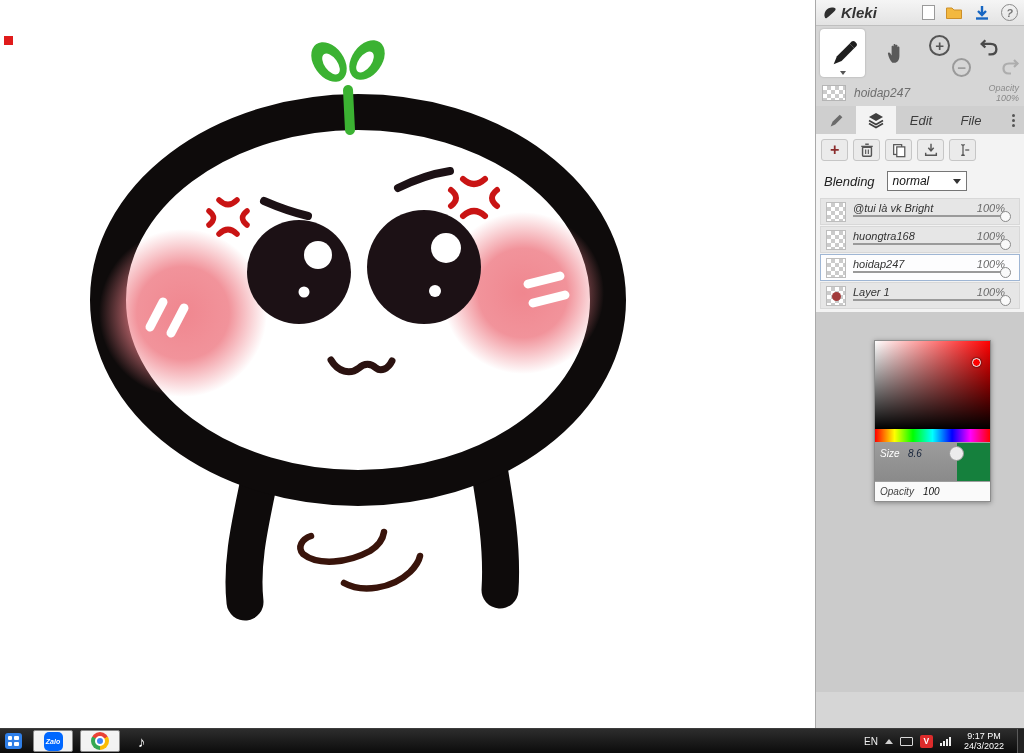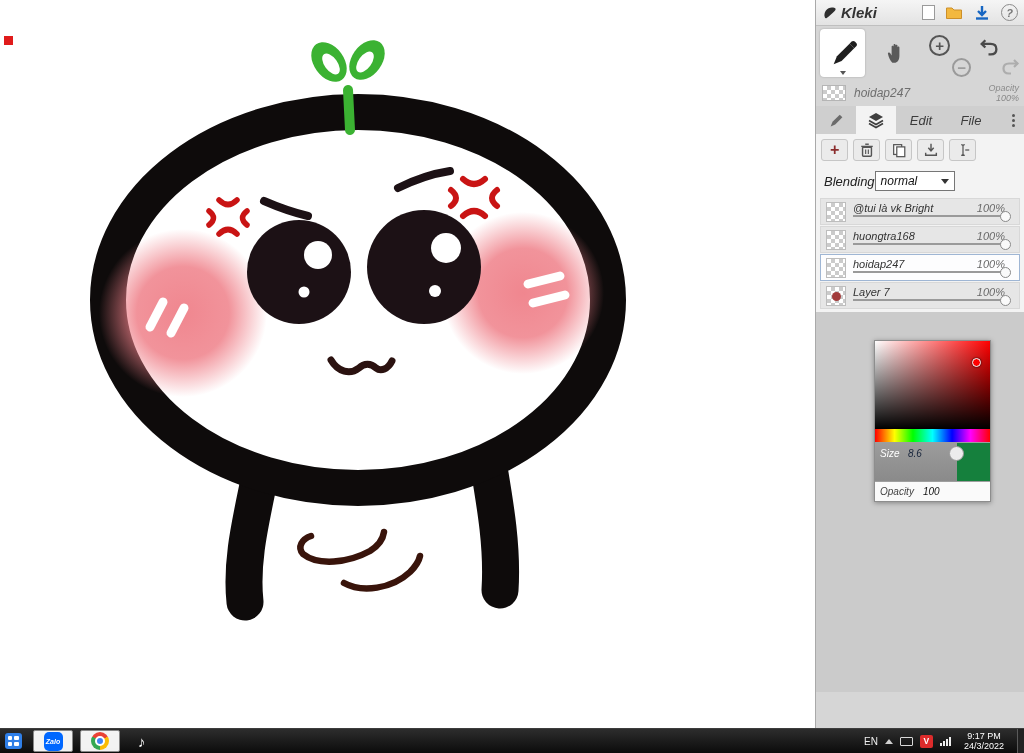--- a/index.html
+++ b/index.html
@@ -57,21 +57,21 @@
   .tab-menu { margin-left:auto; width:22px; display:flex; flex-direction:column; align-items:center;
               justify-content:center; gap:2px; }
   .tab-menu i { width:3px; height:3px; border-radius:50%; background:#555; }
 
   .layers-section { position:absolute; left:0; top:134px; right:0; height:178px; background:#f3f3f3; }
   .layer-controls { position:absolute; left:5px; top:5px; display:flex; gap:5px; }
   .lc-btn { width:27px; height:22px; background:#ebebeb; border:1px solid #c6c6c6; border-radius:3px;
             display:flex; align-items:center; justify-content:center; }
   .plus-glyph { font-size:16px; font-weight:bold; color:#8b2d2d; line-height:1; }
   .blending-row { position:absolute; left:8px; top:36px; right:6px; height:22px;
-                  display:flex; align-items:center; }
+                  display:flex; align-items:center; gap:12px; }
   .blending-label { font-size:13px; color:#222; }
   .select-box { width:80px; height:20px; background:#fff; border:1px solid #767676;
                 display:flex; align-items:center; padding:0 5px; font-size:12px; color:#111; }
   .sel-caret { margin-left:auto; width:0; height:0; border-left:4px solid transparent;
                border-right:4px solid transparent; border-top:5px solid #333; }
   .layer-list { position:absolute; left:4px; right:4px; top:64px; }
   .layer-row { position:relative; height:27px; margin-bottom:1px; background:#e6e6e6;
                border:1px solid #d8d8d8; }
   .layer-row.selected { background:#fdfdfe; border-color:#9fb6d4; }
   .layer-thumb { position:absolute; left:5px; top:3px; width:20px; height:20px; border:1px solid #bdbdbd;
@@ -363,21 +363,21 @@
           <div class="layer-thumb checker"></div>
           <span class="layer-name">hoidap247</span>
           <span class="layer-pct">100%</span>
           <div class="layer-slider"></div>
           <div class="layer-knob"></div>
         </div>
         <div class="layer-row">
           <div class="layer-thumb checker">
             <span class="thumb-glyph"></span>
           </div>
-          <span class="layer-name">Layer 7</span>
+          <span class="layer-name">Layer 1</span>
           <span class="layer-pct">100%</span>
           <div class="layer-slider"></div>
           <div class="layer-knob"></div>
         </div>
       </div>
     </div>
 
     <div class="lower-area">
       <div class="color-picker">
         <div class="sv-square">

